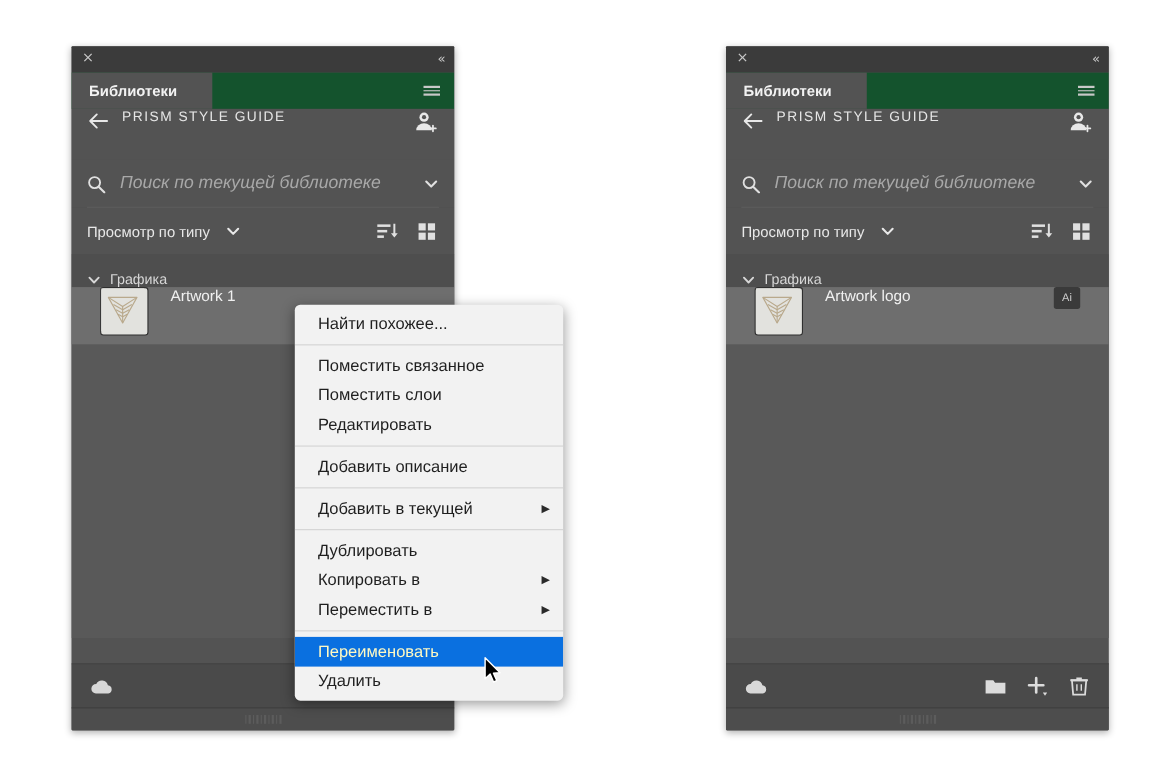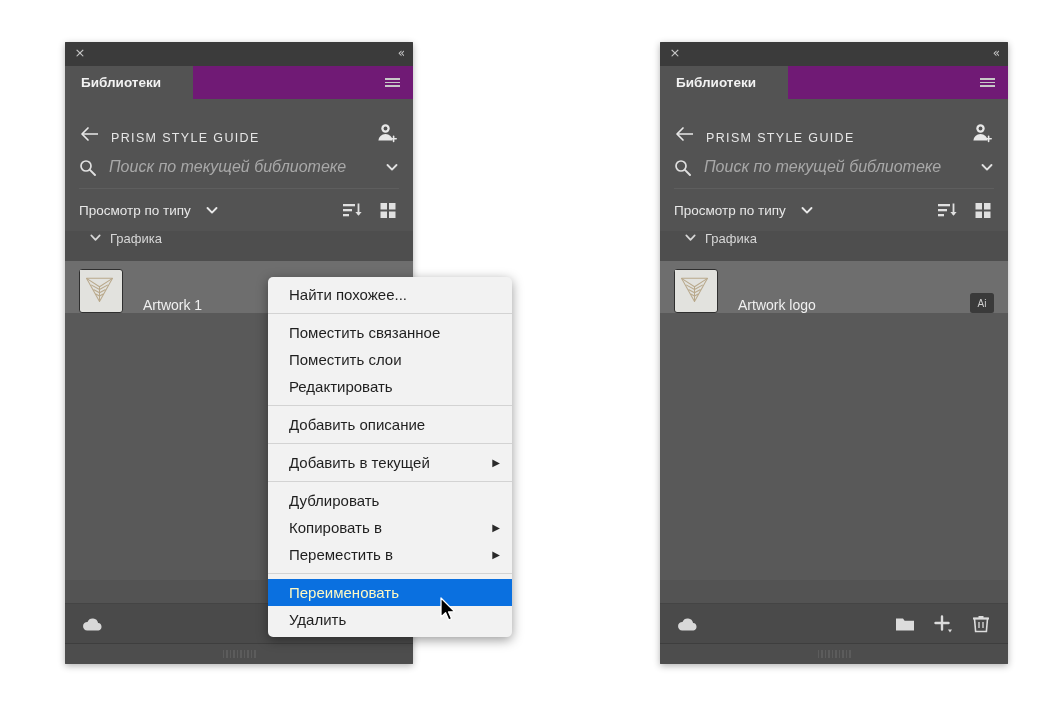--- a/index.html
+++ b/index.html
@@ -54,21 +54,21 @@
     font-size: 12px;
     line-height: 16px;
     letter-spacing: -1px;
     font-family: "DejaVu Sans", sans-serif;
   }
 
   
   .tabstrip {
     position: relative;
     height: 33px;
-    background: #701a75;
+    background: #14532d;
     display: flex;
     align-items: stretch;
   }
   .tab {
     background: #535353;
     color: #f2f2f2;
     font-size: 13.5px;
     font-weight: bold;
     display: flex;
     align-items: center;
@@ -90,21 +90,21 @@
     width: 15px; height: 1.6px;
     background: #c8c8c8;
   }
 
   
   .crumbbar {
     position: relative;
     height: 46px;
     background: #535353;
     display: flex;
-    align-items: flex-end;
+    align-items: flex-start;
     padding: 0 14px;
   }
   .back-arrow {
     width: 22px; height: 22px;
     margin-right: 10px;
     flex: none;
   }
   .crumb-title {
     color: #e6e6e6;
     font-size: 12.5px;
@@ -164,33 +164,33 @@
   
   .content {
     position: relative;
     background: #595959;
     height: 349px;
   }
   .group-header {
     height: 30px;
     background: #4e4e4e;
     display: flex;
-    align-items: flex-start;
-    padding-left: 24px;
+    align-items: flex-end;
+    padding-left: 14px;
     color: #d7d7d7;
     font-size: 13px;
   }
   .group-chev { width: 13px; height: 13px; margin-right: 8px; flex: none; }
 
   .asset-row {
     position: relative;
     height: 52px;
     display: flex;
-    align-items: flex-end;
-    padding: 0 14px;
+    align-items: flex-start;
+    padding: 0 26px;
   }
   .asset-row.selected { background: #6e6e6e; }
   .thumb {
     width: 42px; height: 42px;
     background: #e2e2de;
     border: 1.5px solid #2f2f2f;
     border-radius: 3px;
     flex: none;
     display: block;
   }

